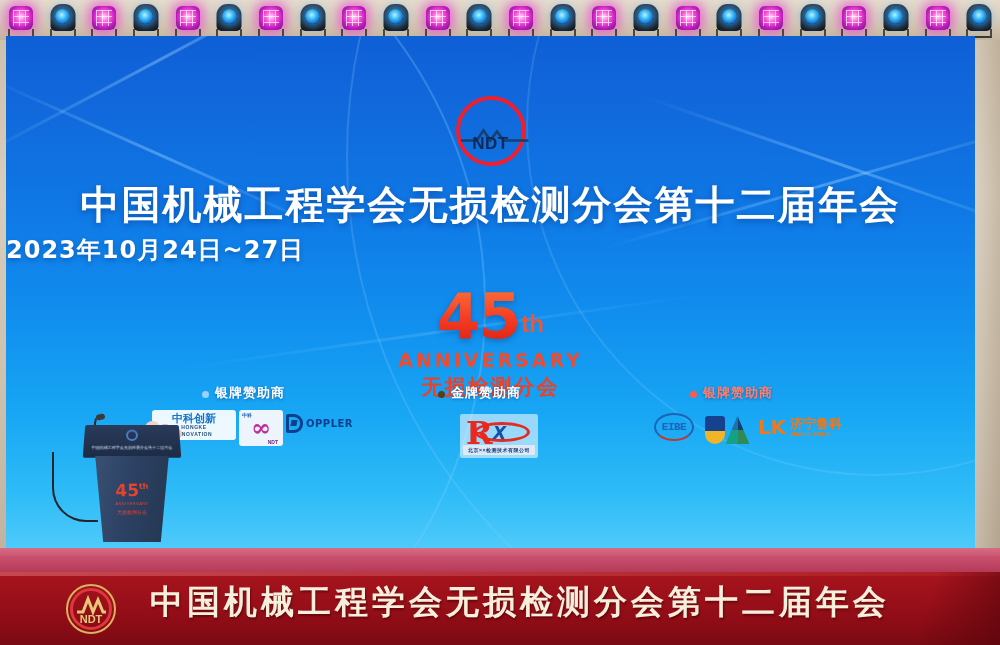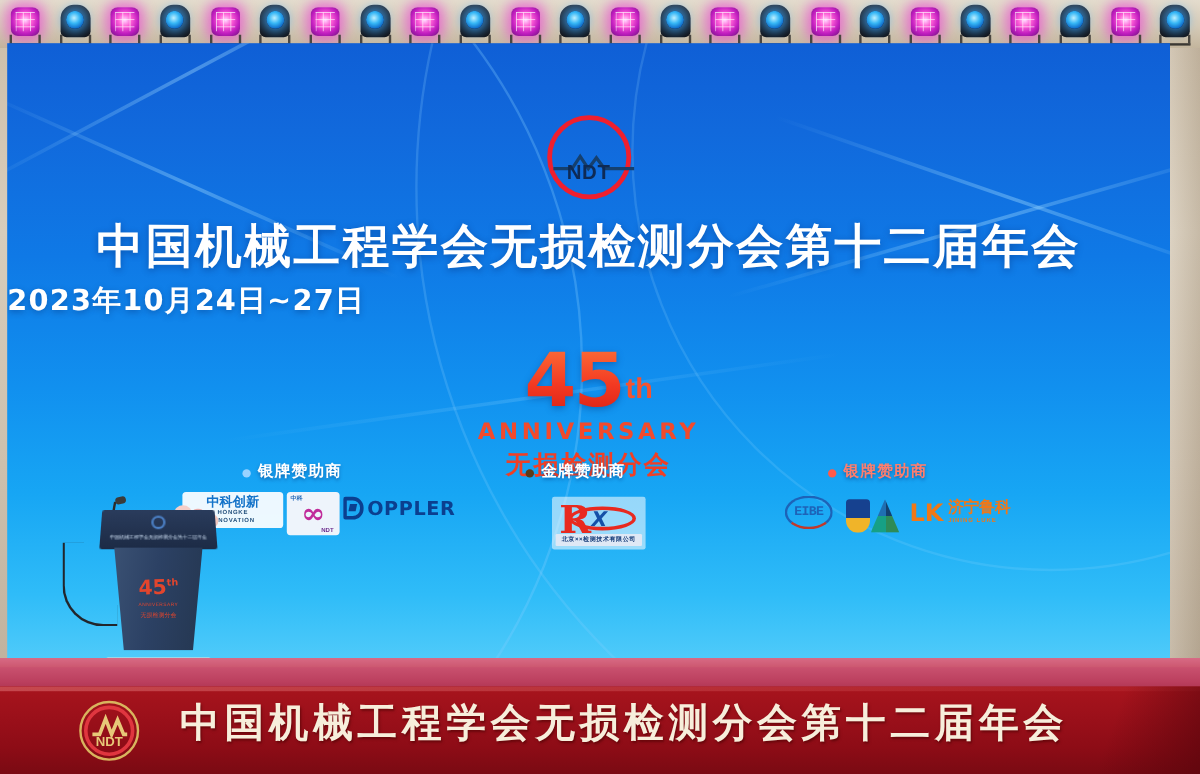--- a/index.html
+++ b/index.html
@@ -182,21 +182,21 @@
   .lg-ndtsq { width: 44px; height: 36px; background: #eef4fb;
               position: relative; border-radius: 3px; }
   .lg-ndtsq .inf { font-size: 24px; color: #c02b9a; font-weight: bold;
                    font-family: "DejaVu Serif", serif; line-height: 1; }
   .lg-ndtsq .tag { position: absolute; top: 2px; left: 3px; font-size: 5px;
                    color: #1b63b5; font-weight: bold; }
   .lg-ndtsq .sub { position: absolute; bottom: 1px; right: 5px; font-size: 5px;
                    color: #6a2a8c; font-weight: bold; }
 
   .lg-doppler { width: 96px; height: 26px; background: transparent;
-                color: #0b3f8f; font-weight: bold; font-size: 16px;
+                color: #0b3f8f; font-weight: bold; font-size: 10px;
                 letter-spacing: .5px; font-family: "DejaVu Sans", sans-serif;
                 justify-content: flex-start; }
   .lg-doppler .d {
     display:inline-block; width: 17px; height: 19px; margin-right: 3px;
     border: 3px solid #0b3f8f; border-radius: 2px 9px 9px 2px;
     position: relative;
   }
   .lg-doppler .d::after {
     content:""; position:absolute; left:2px; top:3px;
     width: 6px; height: 6px; background:#0b3f8f; transform: skewX(-12deg);

